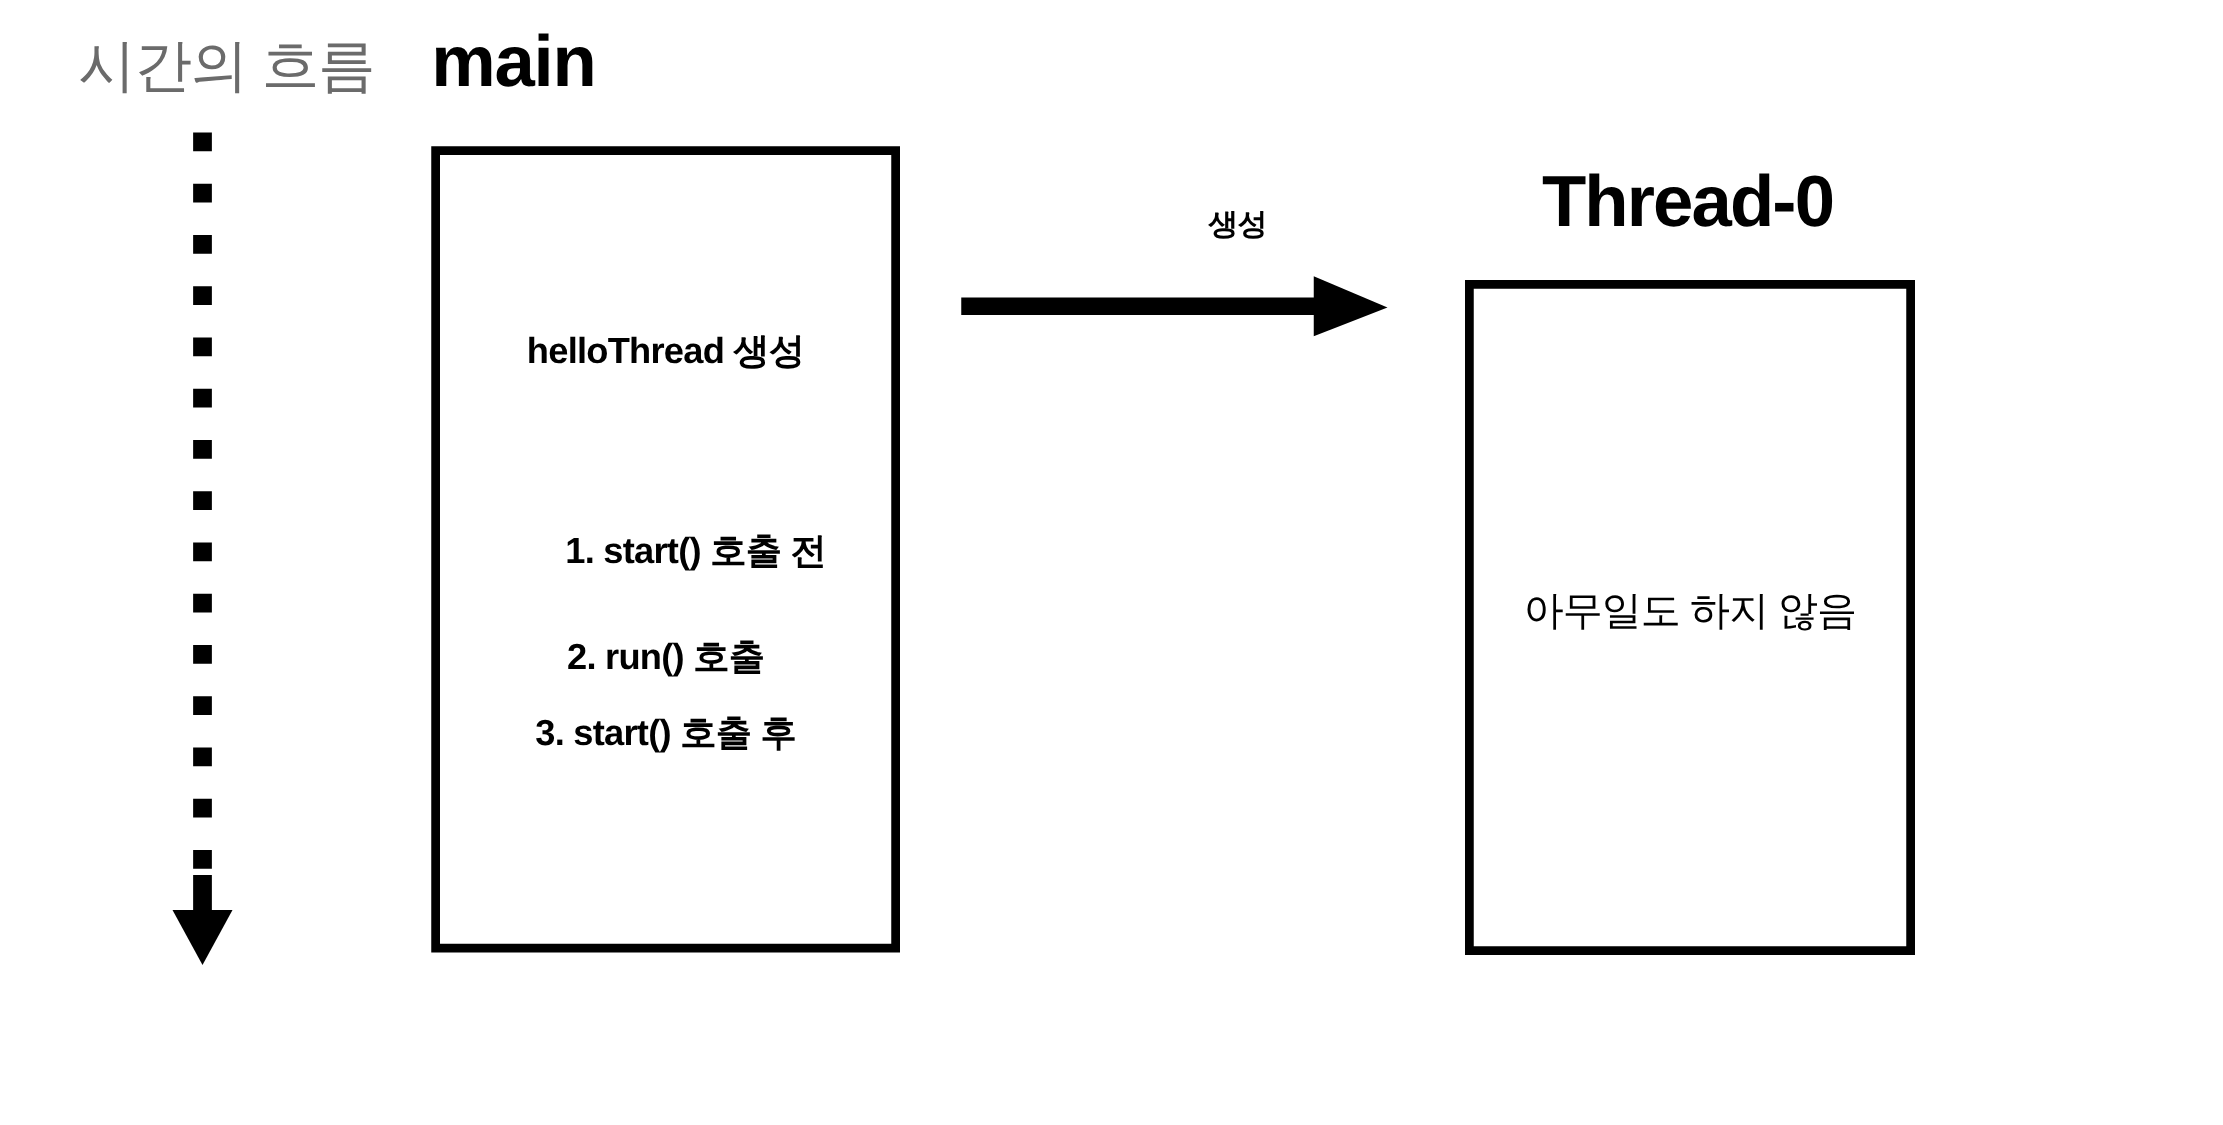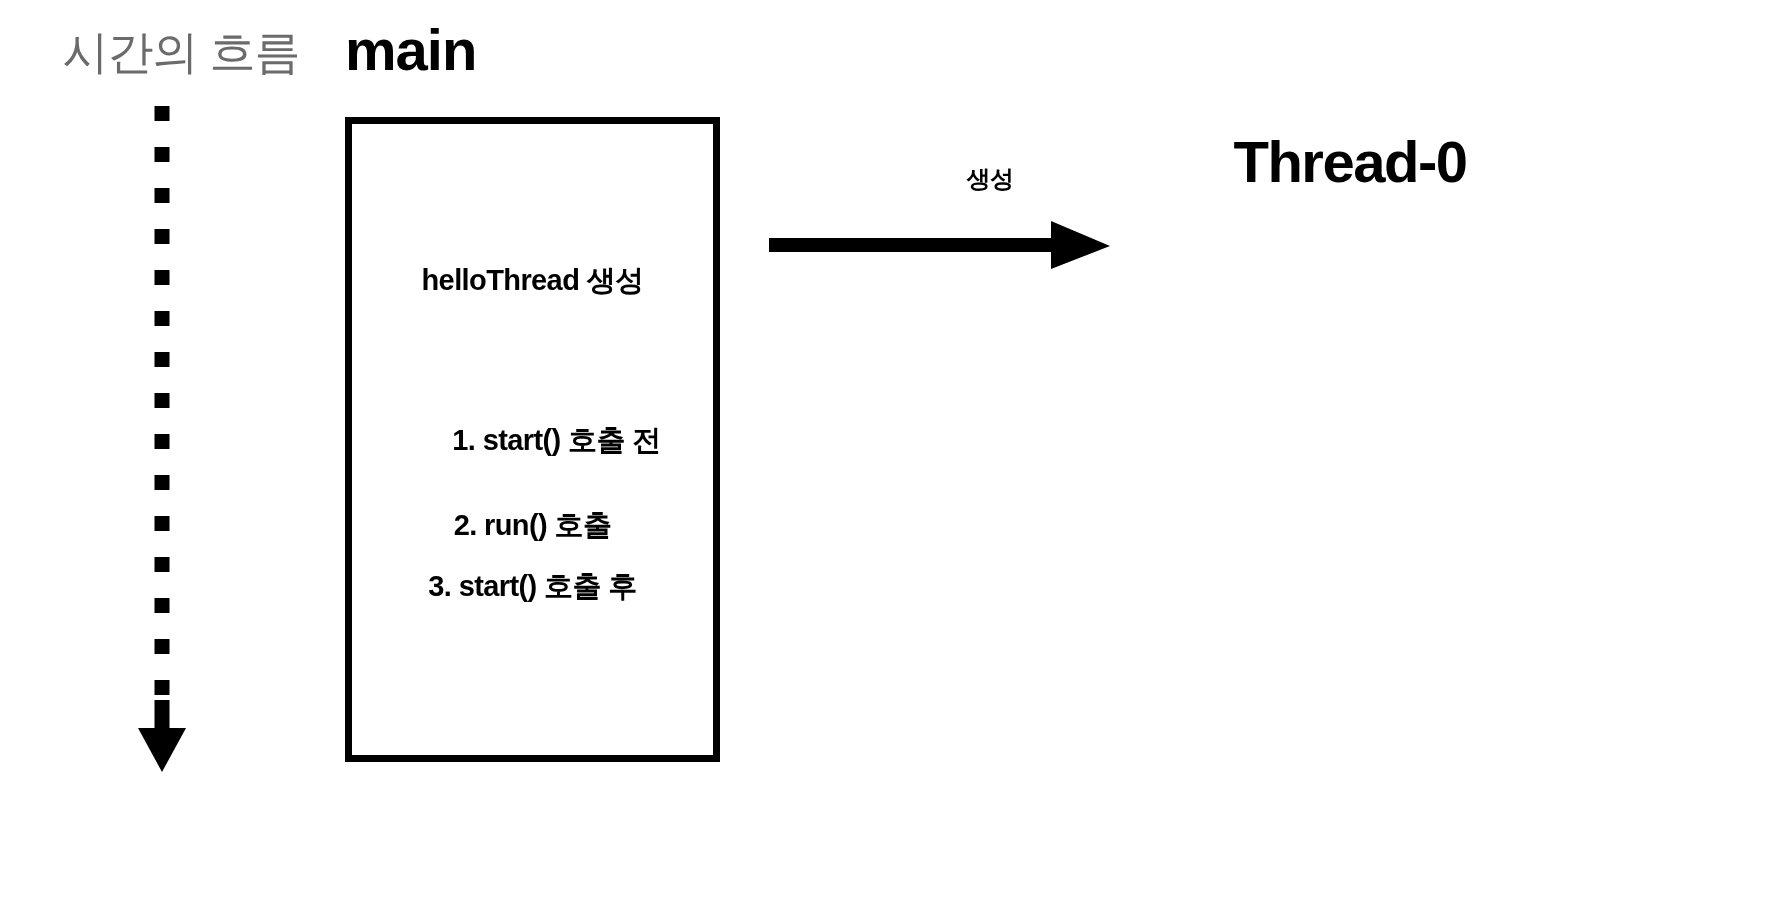--- a/index.html
+++ b/index.html
@@ -168,14 +168,17 @@
 
   <div id="create-arrow">
     <svg width="355" height="70" viewBox="0 0 355 70" xmlns="http://www.w3.org/2000/svg">
       <line x1="4" y1="30" x2="300" y2="30" stroke="#000000" stroke-width="14"></line>
       <polygon points="286,6 286,54 345,31" fill="#000000"></polygon>
     </svg>
   </div>
 
   <div id="thread-title">Thread-0</div>
 
+  <div id="thread-box">
+    <div id="thread-box-text">아무일도 하지 않음</div>
+  </div>
 
 </div>
 
 </body></html>

